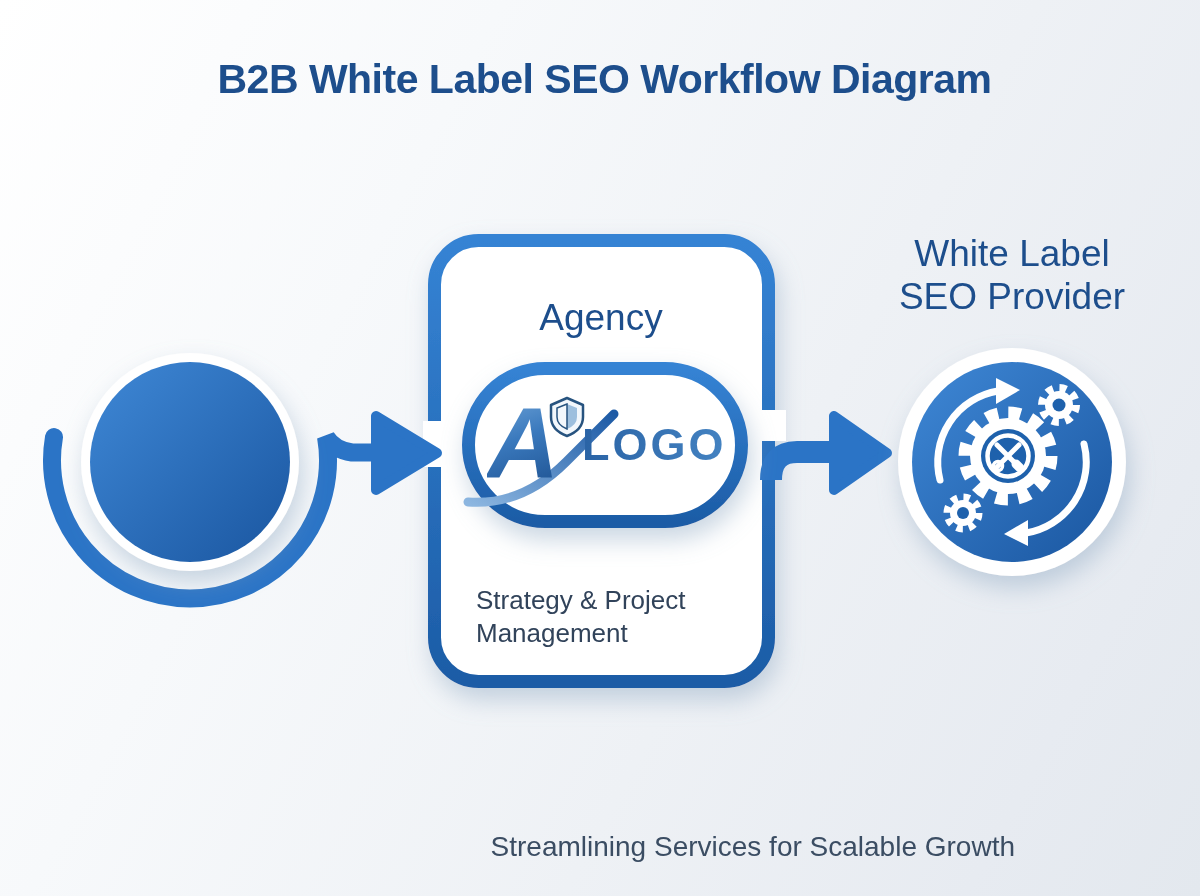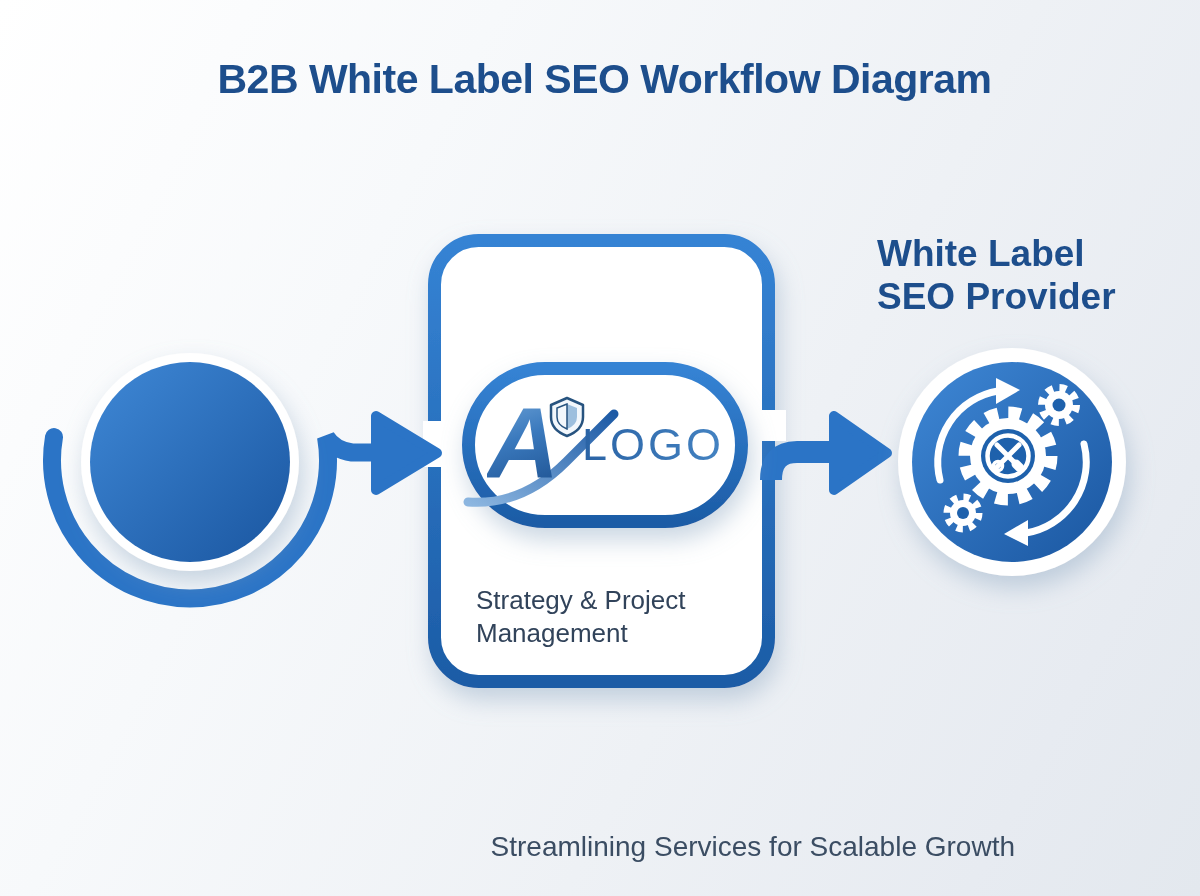--- a/index.html
+++ b/index.html
@@ -6,42 +6,42 @@
   body{font-family:"Liberation Sans", sans-serif;}
   .canvas{
     position:relative;width:1200px;height:896px;overflow:hidden;
     background:linear-gradient(118deg,#ffffff 0%,#f7f9fb 30%,#eef1f5 62%,#e7ebf1 86%,#e3e8ee 100%);
   }
   .abs{position:absolute;}
   .title{
     left:9px;right:0;top:56px;text-align:center;
     font-size:41px;font-weight:800;letter-spacing:-0.5px;color:#1d4e8c;
   }
-  .node-label{font-weight:700;color:#1d4e8c;font-size:37px;line-height:1.17;}
+  .node-label{font-weight:400;color:#1d4e8c;font-size:37px;text-align:center;line-height:1.17;}
   .client-label{left:66px;top:272px;width:240px;}
   .agency-label{left:481px;top:296px;width:240px;}
   .provider-label{left:877px;top:232px;width:270px;}
   .node-desc{font-size:26px;color:#31435a;text-align:left;line-height:1.28;}
   .agency-desc{left:476px;top:584px;width:250px;}
   .provider-desc{left:877px;top:594px;width:270px;}
   .caption{
     left:115px;top:831px;width:900px;text-align:right;
     font-size:28px;color:#3b4d63;
   }
   svg.layer{left:0;top:0;}
   
   .logo-mark{
     left:487px;top:393px;
     font-size:100px;line-height:1;font-weight:800;font-style:italic;
     background:linear-gradient(160deg,#74a8da 0%,#3a79bd 45%,#1c4f8e 100%);
     -webkit-background-clip:text;background-clip:text;color:transparent;
   }
   .logo-text{
     left:582px;top:422px;
-    font-size:45px;font-weight:400;letter-spacing:3px;line-height:1;
+    font-size:45px;font-weight:700;letter-spacing:3px;line-height:1;
     background:linear-gradient(90deg,#2a63a5 0%,#4483c2 100%);
     -webkit-background-clip:text;background-clip:text;color:transparent;
   }
 </style>
 </head>
 <body>
 
 <div class="canvas">
 
   <svg class="abs layer" width="1200" height="896" viewBox="0 0 1200 896">
@@ -153,20 +153,21 @@
           <circle r="13" fill="#ffffff"></circle>
           <circle r="6" fill="#1e61ac"></circle>
         </g>
       </g>
     </g>
   </svg>
 
   <div class="abs title">B2B White Label SEO Workflow Diagram</div>
 
 
+  <div class="abs node-label agency-label">Agency</div>
 
   <div class="abs node-label provider-label">White Label SEO Provider</div>
 
   <div class="abs logo-mark" style="z-index:1;">A</div>
 
   <div class="abs logo-text" style="z-index:1;">LOGO</div>
 
   <div class="abs node-desc agency-desc">Strategy &amp; Project Management</div>
 
 

